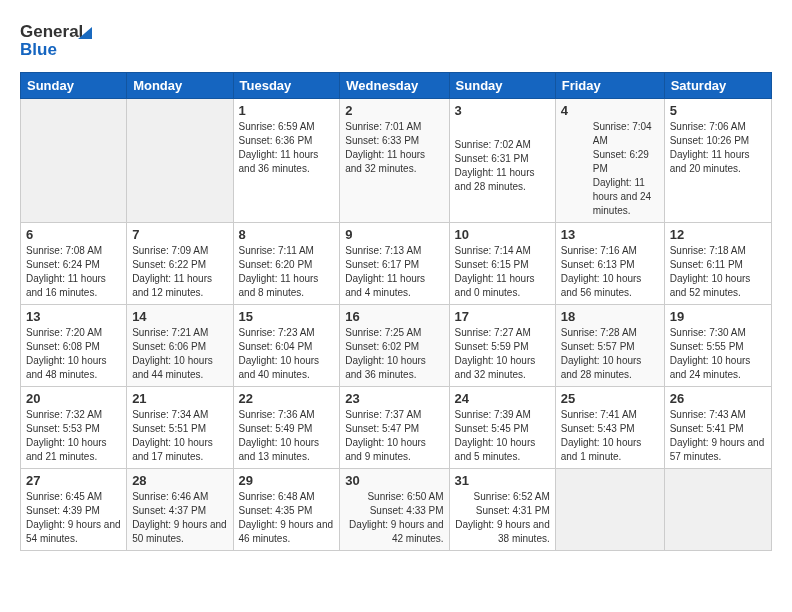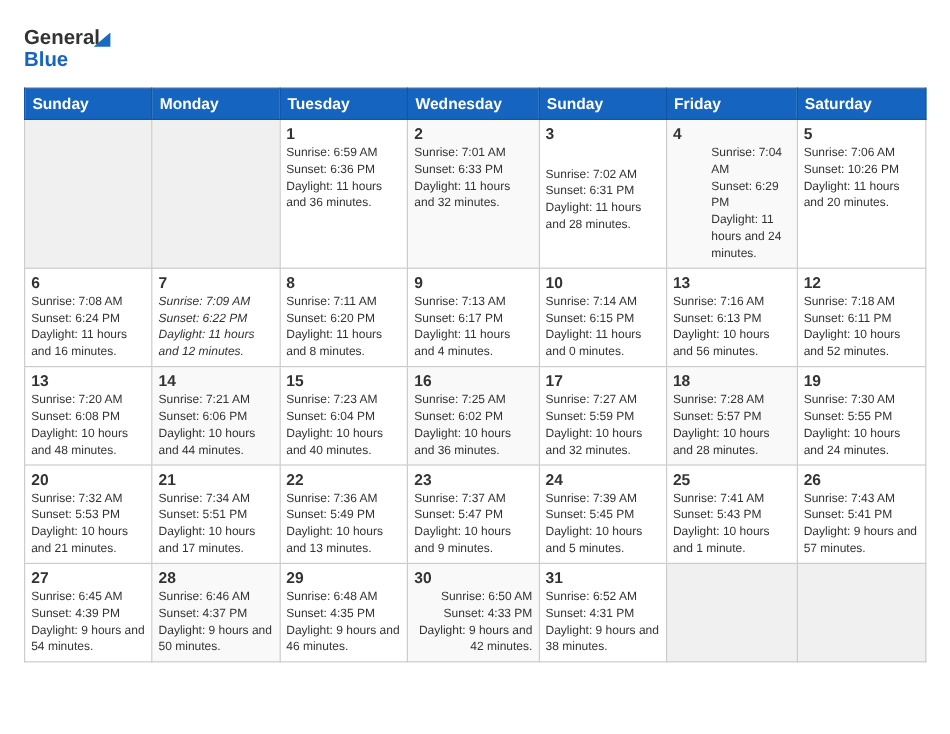--- a/index.html
+++ b/index.html
@@ -151,21 +151,21 @@
         </tr>
         <tr>
           <td>
             <span class="day-number">6</span>
             <div class="day-info" style="white-space: pre-line;">Sunrise: 7:08 AM
 Sunset: 6:24 PM
 Daylight: 11 hours and 16 minutes.</div>
           </td>
           <td>
             <span class="day-number">7</span>
-            <div class="day-info" style="white-space: pre-line; font-style: italic;">Sunrise: 7:09 AM
+            <div class="day-info" style="white-space: pre-line;">Sunrise: 7:09 AM
 Sunset: 6:22 PM
 Daylight: 11 hours and 12 minutes.</div>
           </td>
           <td>
             <span class="day-number">8</span>
             <div class="day-info" style="white-space: pre-line;">Sunrise: 7:11 AM
 Sunset: 6:20 PM
 Daylight: 11 hours and 8 minutes.</div>
           </td>
           <td>
@@ -301,21 +301,21 @@
 Daylight: 9 hours and 46 minutes.</div>
           </td>
           <td>
             <span class="day-number">30</span>
             <div class="day-info" style="white-space: pre-line; text-align: right;">Sunrise: 6:50 AM
 Sunset: 4:33 PM
 Daylight: 9 hours and 42 minutes.</div>
           </td>
           <td>
             <span class="day-number">31</span>
-            <div class="day-info" style="white-space: pre-line;">Sunrise: 6:52 AM
+            <div class="day-info" style="white-space: pre-line; text-align: right;">Sunrise: 6:52 AM
 Sunset: 4:31 PM
 Daylight: 9 hours and 38 minutes.</div>
           </td>
           <td class="empty"></td>
           <td class="empty"></td>
         </tr>
       </tbody>
   </table>
 </div>
 

